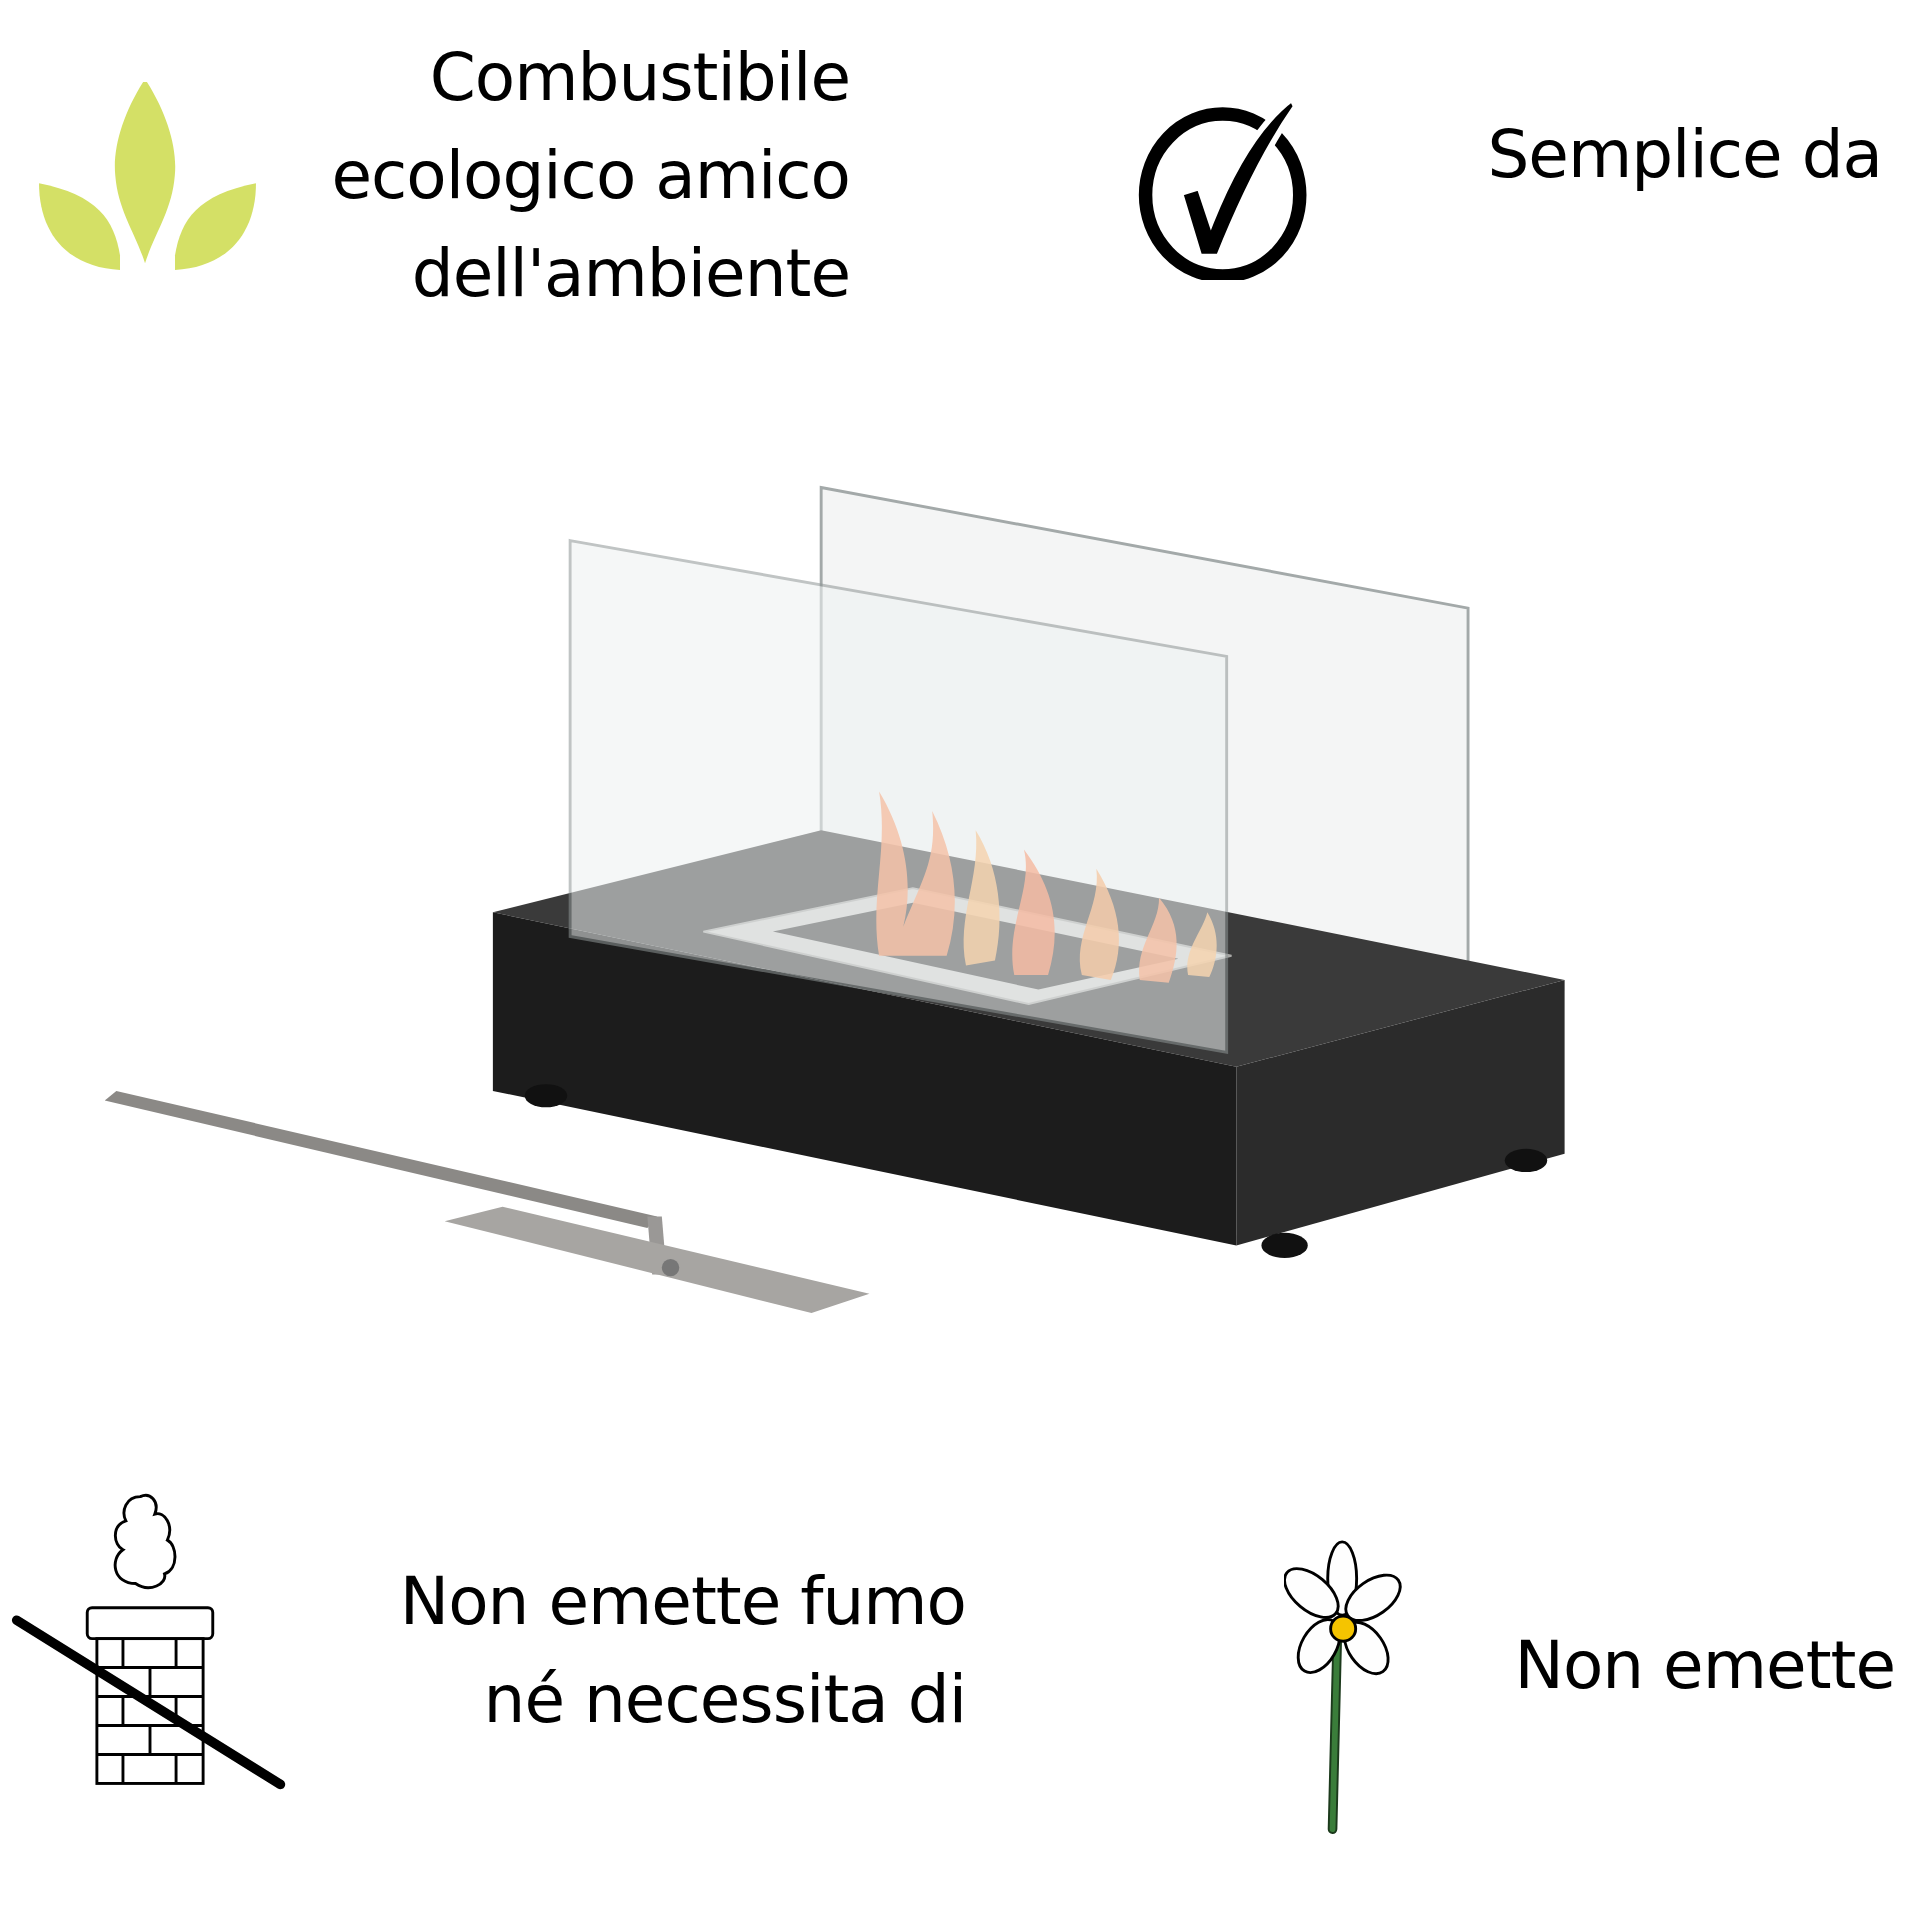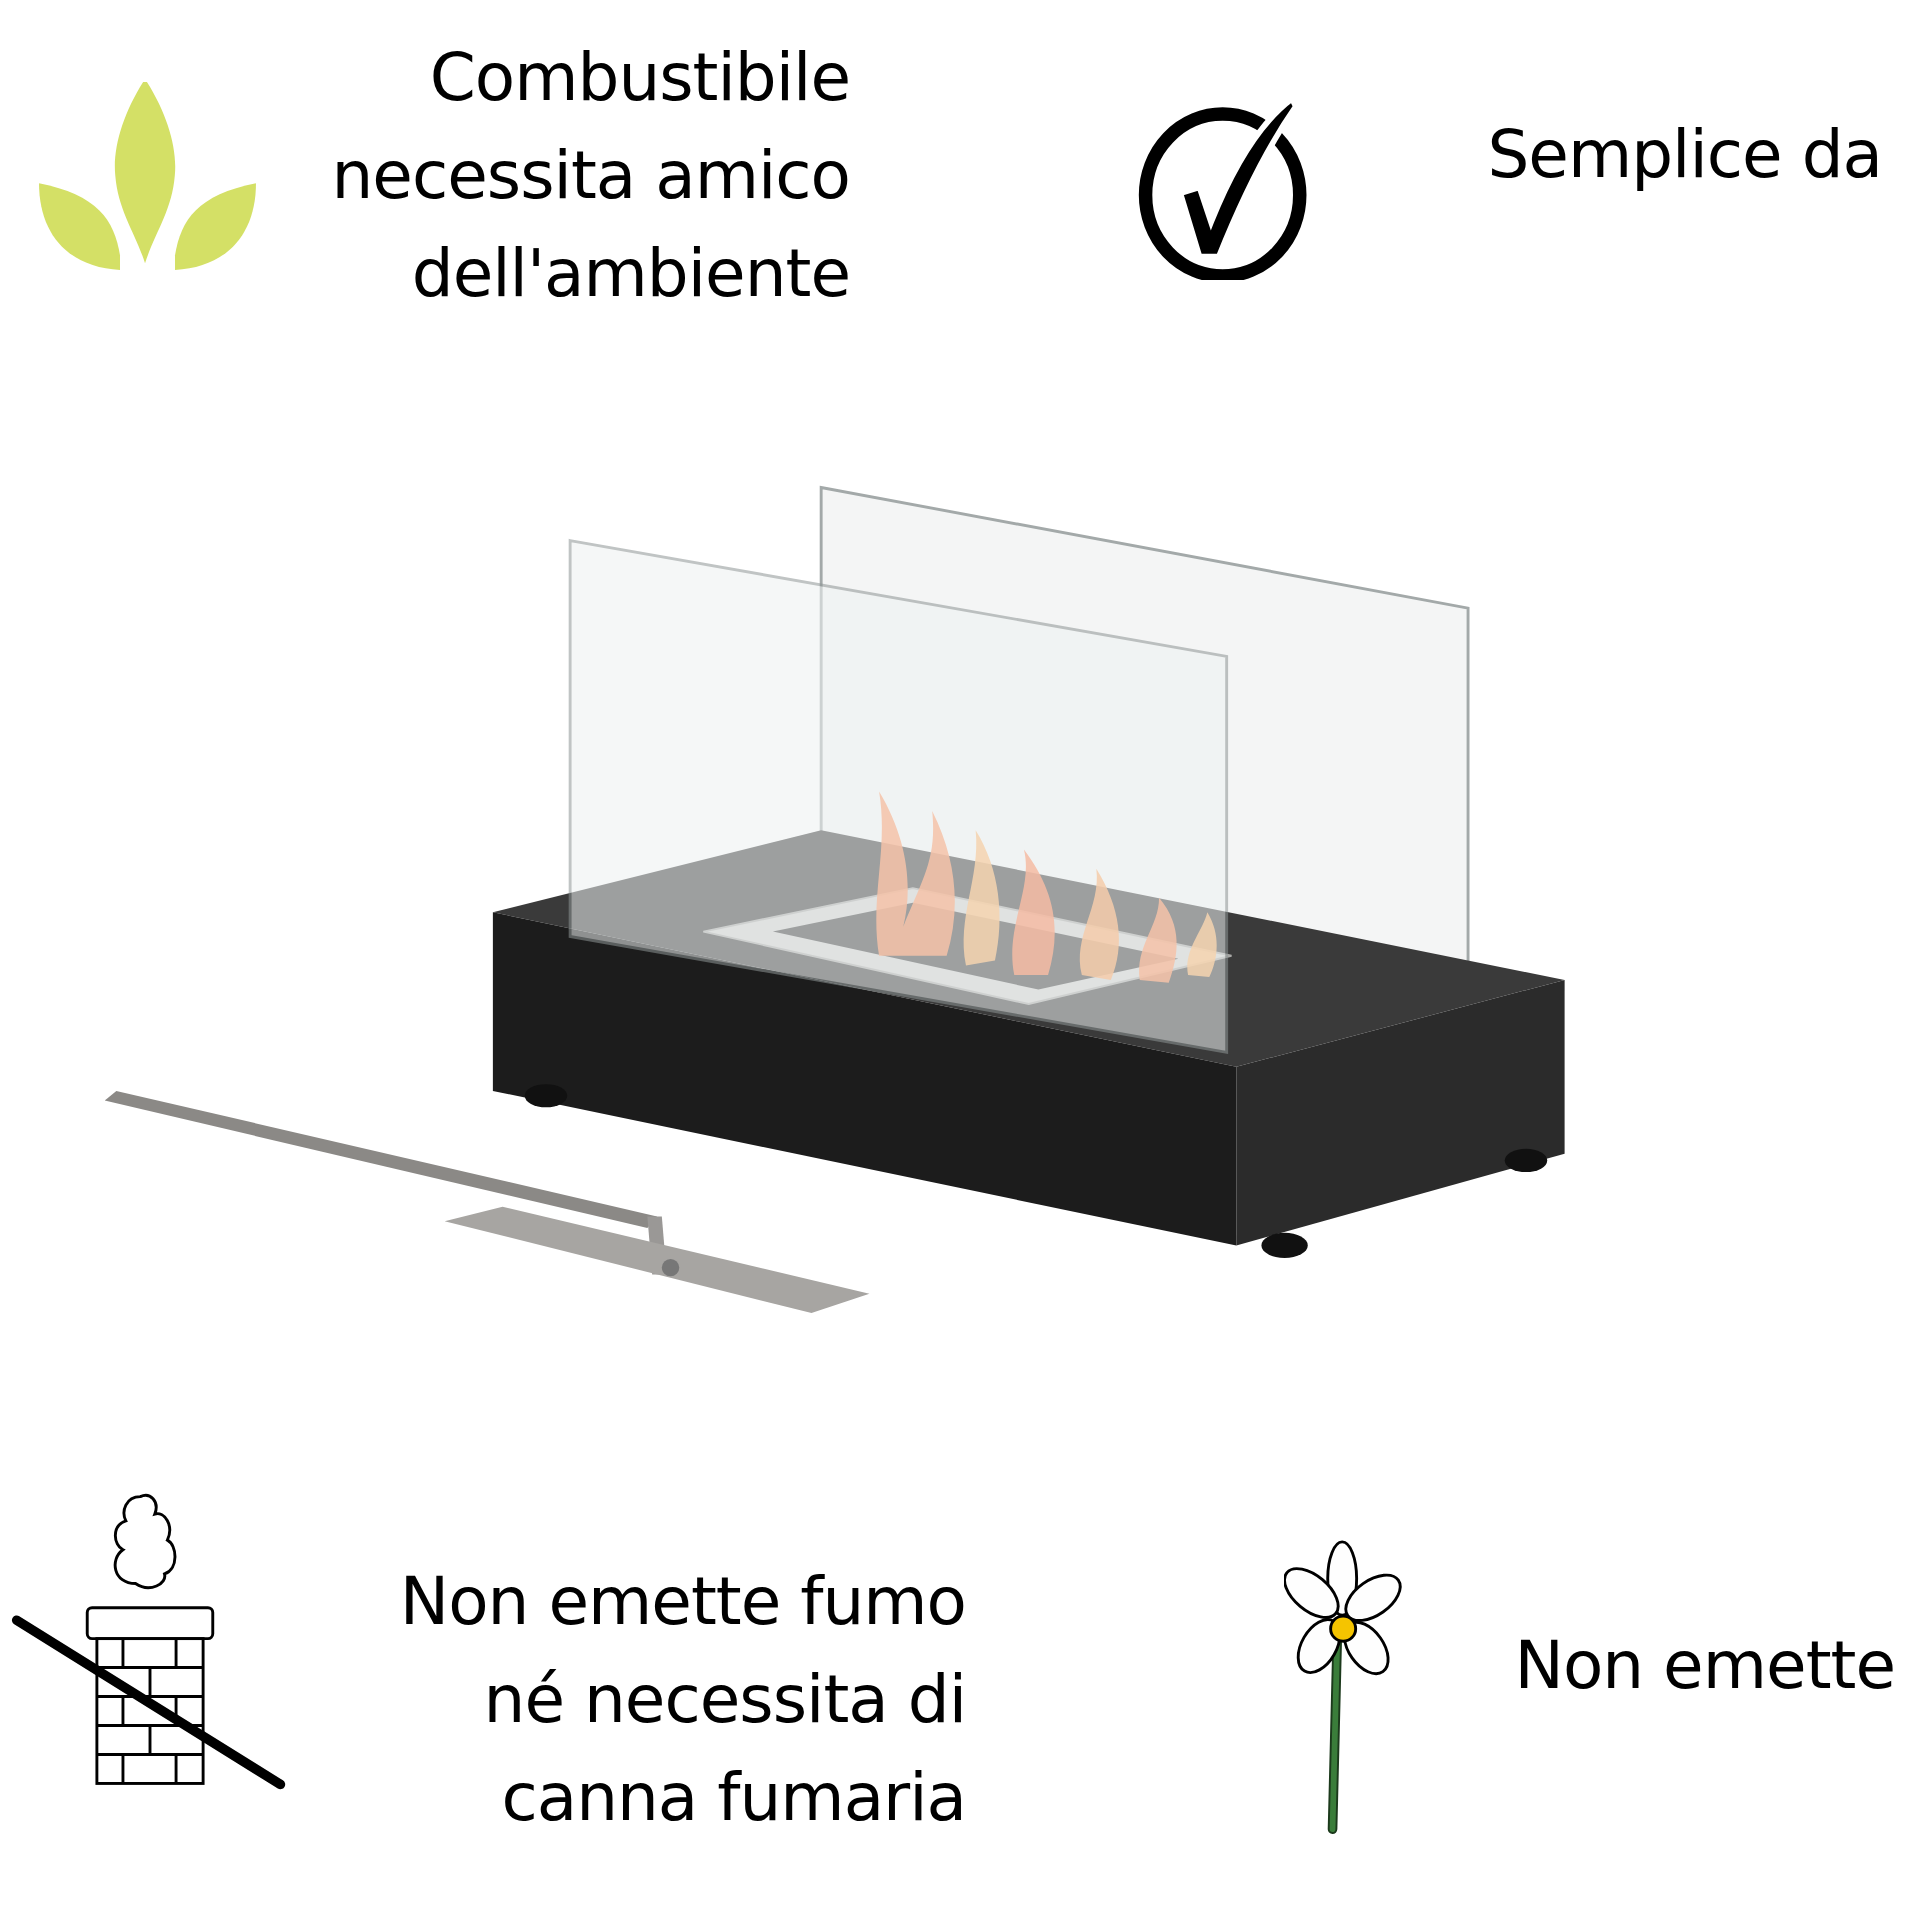--- a/index.html
+++ b/index.html
@@ -14,21 +14,21 @@
 
 <div class="abs" style="left:39px; top:82px; width:217px; height:188px;">
   <svg width="217" height="188" viewBox="0 0 150 130">
     <path d="M85 2 C70 25 62 50 64 70 C66 95 78 110 85 132 C92 110 104 95 106 70 C108 50 100 25 85 2 Z" fill="#d4e066" transform="translate(-10,-4) scale(0.98)"></path>
     <path d="M0 70 C0 105 20 128 56 130 L56 120 C52 95 40 78 0 70 Z" fill="#d4e066"></path>
     <path d="M150 70 C150 105 130 128 94 130 L94 120 C98 95 110 78 150 70 Z" fill="#d4e066"></path>
   </svg>
 </div>
 <div class="feature-text" style="left:251px; top:29px; width:599px;">
   <span>Combustibile</span>
-  <span>necessita amico</span>
+  <span>ecologico amico</span>
   <span>dell'ambiente</span>
 </div>
 
 <div class="abs" style="left:1134px; top:87px; width:212px; height:193px;">
   <svg width="212" height="193" viewBox="0 0 110 100">
     <ellipse cx="46" cy="56" rx="40" ry="42" fill="none" stroke="#000" stroke-width="7"></ellipse>
     <path d="M24 55 L34 52 L40 70 C52 40 66 18 82 6 L84 10 C70 30 56 58 44 88 L34 88 Z" fill="#000" stroke="#fff" stroke-width="3"></path>
   </svg>
 </div>
 <div class="feature-text" style="left:1332px; top:106px; width:550px;">
@@ -91,21 +91,20 @@
       <line x1="150" y1="247" x2="150" y2="277"></line>
       <line x1="122" y1="277" x2="122" y2="307"></line>
         <line x1="177" y1="277" x2="177" y2="307"></line>
     </g>
     <line x1="12" y1="138" x2="285" y2="308" stroke="#000" stroke-width="10" stroke-linecap="round"></line>
   </svg>
 </div>
 <div class="feature-text" style="left:290px; top:1553px; width:676px;">
   <span>Non emette fumo</span>
   <span>né necessita di</span>
-  <span>canna fumaria</span>
 </div>
 
 <div class="abs" style="left:1284px; top:1540px; width:126px; height:294px;">
   <svg width="126" height="294" viewBox="0 0 130 305">
     <path d="M55 97 L50 300" stroke="#1c3a1c" stroke-width="10" stroke-linecap="round"></path>
     <path d="M55 97 L50 300" stroke="#3a7d3a" stroke-width="6" stroke-linecap="round"></path>
     <g fill="#fefefe" stroke="#000" stroke-width="3">
       <ellipse cx="60" cy="40" rx="15" ry="38"></ellipse>
       <ellipse cx="28" cy="55" rx="18" ry="33" transform="rotate(-50 28 55)"></ellipse>
       <ellipse cx="92" cy="60" rx="18" ry="32" transform="rotate(55 92 60)"></ellipse>

